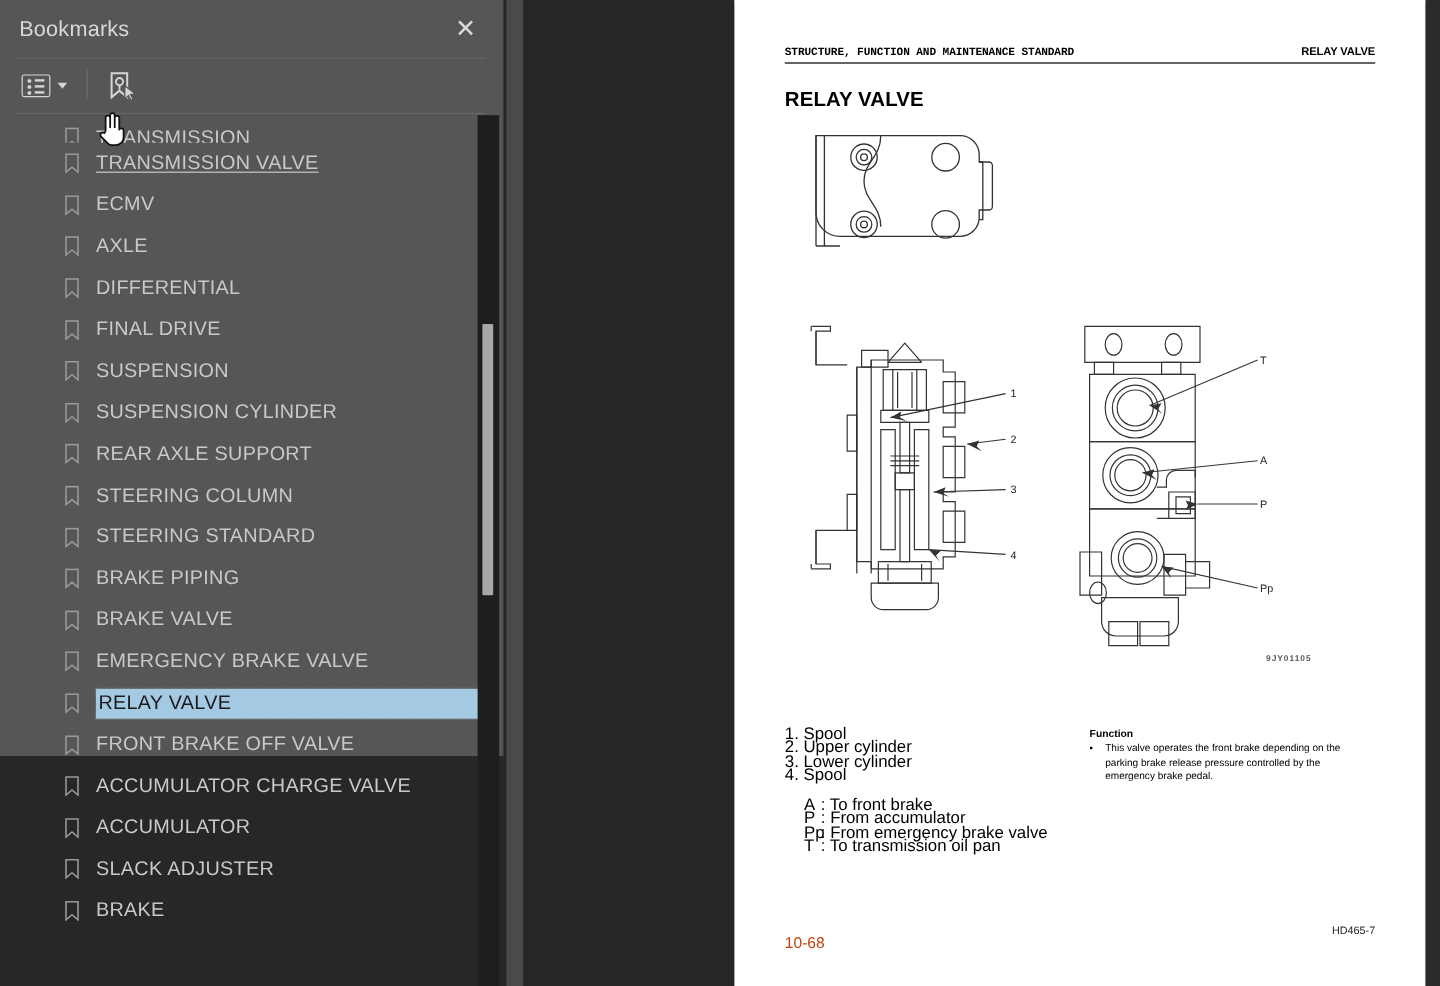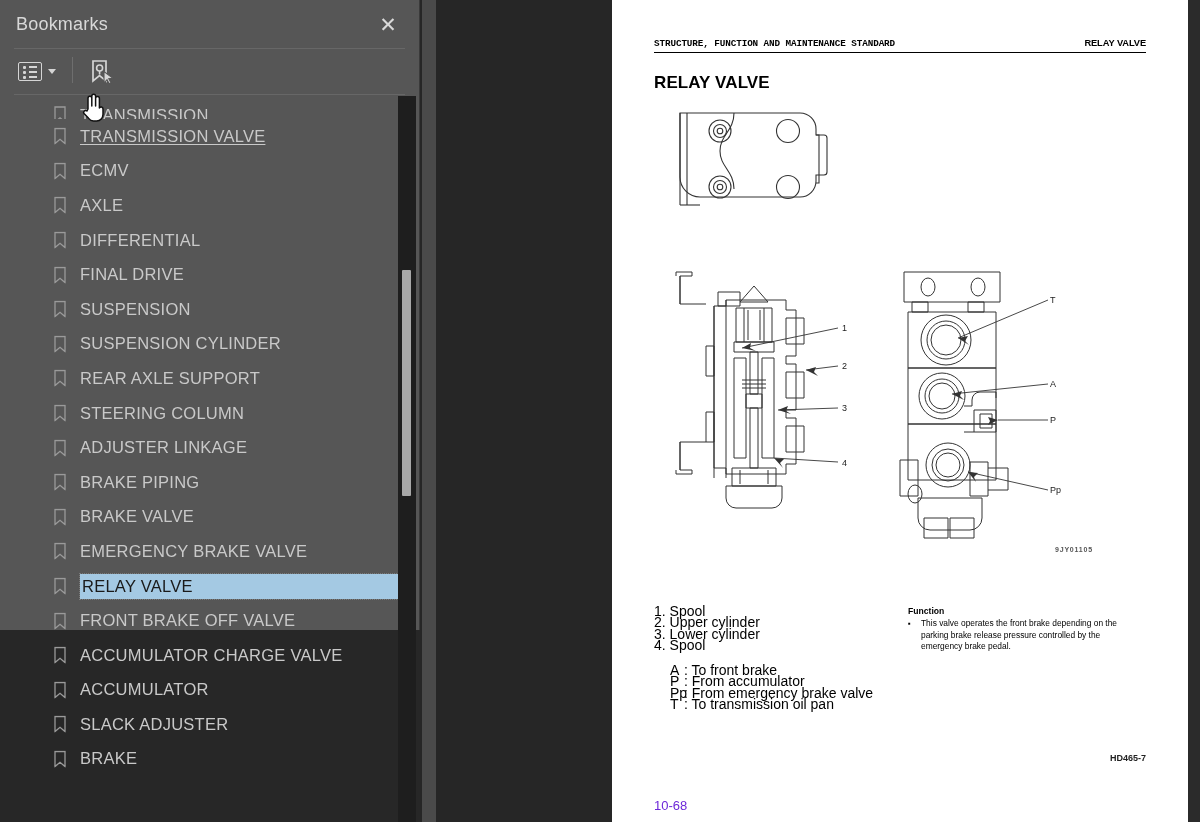--- a/index.html
+++ b/index.html
@@ -148,22 +148,22 @@
   .legend{position:absolute;font-size:14px;color:#000;line-height:11.4px;}
   #legend-parts{left:42px;top:606px;}
   #legend-ports{left:42px;top:665px;margin-left:16px;}
   .legend .pk{display:inline-block;width:14px;}
   #function-block{position:absolute;left:296px;top:606px;width:215px;}
   #function-title{font-size:8.6px;font-weight:bold;color:#000;}
   #function-row{display:flex;margin-top:2px;}
   #function-bullet{font-size:8px;color:#000;line-height:11.6px;width:13px;flex:0 0 13px;}
   #function-text{font-size:8.4px;color:#000;line-height:11.6px;}
 
-  #page-num{position:absolute;left:42px;top:778px;font-size:13px;color:#6d28d9;margin-top:20px;}
-  #model-num{position:absolute;right:42px;top:753px;font-size:9px;color:#222;font-weight:bold;}
+  #page-num{position:absolute;left:42px;top:778px;font-size:13px;color:#c2410c;}
+  #model-num{position:absolute;right:42px;top:770px;font-size:9px;color:#222;font-weight:normal;}
 </style>
 </head>
 <body>
 
 <div id="app">
 
   <div id="bookmarks-panel">
 
     <div id="panel-header">
       <div id="panel-title">Bookmarks</div>
@@ -253,21 +253,21 @@
         <div class="bm-item">
           <span class="bm-glyph"><svg viewBox="0 0 12 17" width="12" height="17">
               <path d="M1 1 h10 v15 l-5 -4.2 l-5 4.2 z" fill="none" stroke="#9a9a9a" stroke-width="1.3"></path>
             </svg></span>
           <span class="bm-label">STEERING COLUMN</span>
         </div>
         <div class="bm-item">
           <span class="bm-glyph"><svg viewBox="0 0 12 17" width="12" height="17">
               <path d="M1 1 h10 v15 l-5 -4.2 l-5 4.2 z" fill="none" stroke="#9a9a9a" stroke-width="1.3"></path>
             </svg></span>
-          <span class="bm-label">ADJUSTER LINKAGE</span>
+          <span class="bm-label">STEERING STANDARD</span>
         </div>
         <div class="bm-item">
           <span class="bm-glyph"><svg viewBox="0 0 12 17" width="12" height="17">
               <path d="M1 1 h10 v15 l-5 -4.2 l-5 4.2 z" fill="none" stroke="#9a9a9a" stroke-width="1.3"></path>
             </svg></span>
           <span class="bm-label">BRAKE PIPING</span>
         </div>
         <div class="bm-item">
           <span class="bm-glyph"><svg viewBox="0 0 12 17" width="12" height="17">
               <path d="M1 1 h10 v15 l-5 -4.2 l-5 4.2 z" fill="none" stroke="#9a9a9a" stroke-width="1.3"></path>

